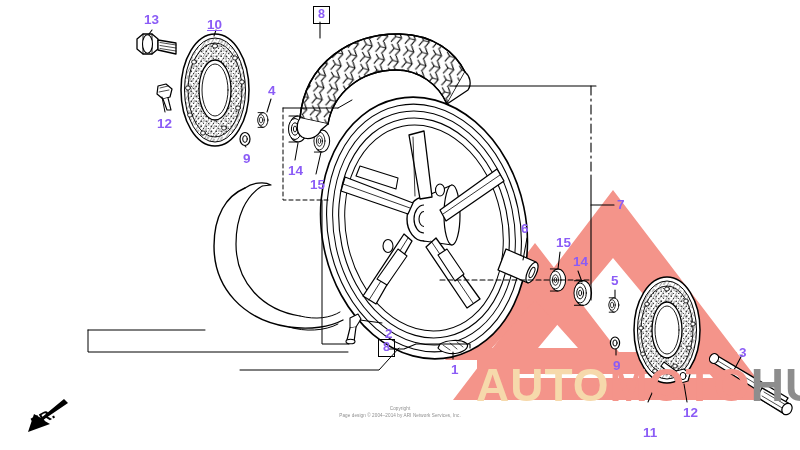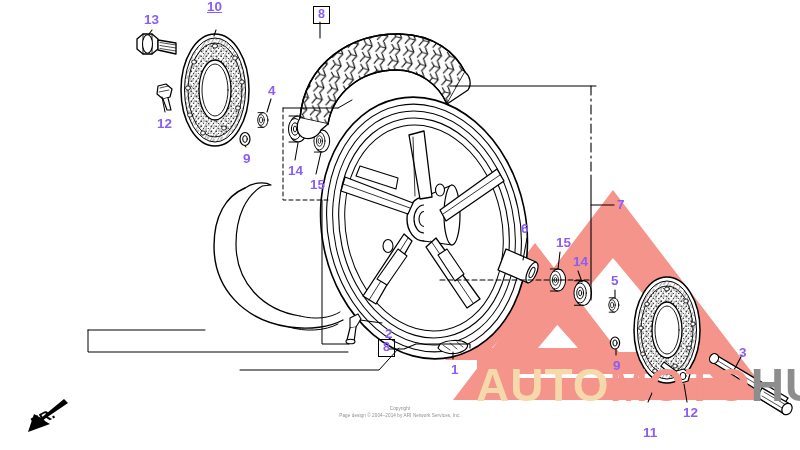--- a/index.html
+++ b/index.html
@@ -351,21 +351,21 @@
 
   <svg class="layer-labels" viewBox="0 0 800 450" style="position:absolute;">
     <g fill="#000">
       <path d="M68 403 L43 420 L50 424 L28 432 L34 414 L41 418 L64 399 Z"></path>
     </g>
   </svg>
   <div class="fr-label" style="left:36px;top:414px;">FR.</div>
 
   <div id="callouts">
       <div class="callout" style="left: 144px; top: 13px;">13</div>
-      <div class="callout" style="left: 207px; top: 0; text-decoration: underline;">10</div>
+      <div class="callout" style="left: 207px; top: 18px; text-decoration: underline;">10</div>
       <div class="callout boxed" style="left: 313px; top: 6px;">8</div>
       <div class="callout" style="left: 157px; top: 117px;">12</div>
       <div class="callout" style="left: 268px; top: 84px;">4</div>
       <div class="callout" style="left: 243px; top: 152px;">9</div>
       <div class="callout" style="left: 288px; top: 164px;">14</div>
       <div class="callout" style="left: 310px; top: 178px;">15</div>
       <div class="callout" style="left: 617px; top: 198px;">7</div>
       <div class="callout" style="left: 521px; top: 222px;">6</div>
       <div class="callout" style="left: 556px; top: 236px;">15</div>
       <div class="callout" style="left: 573px; top: 255px;">14</div>

